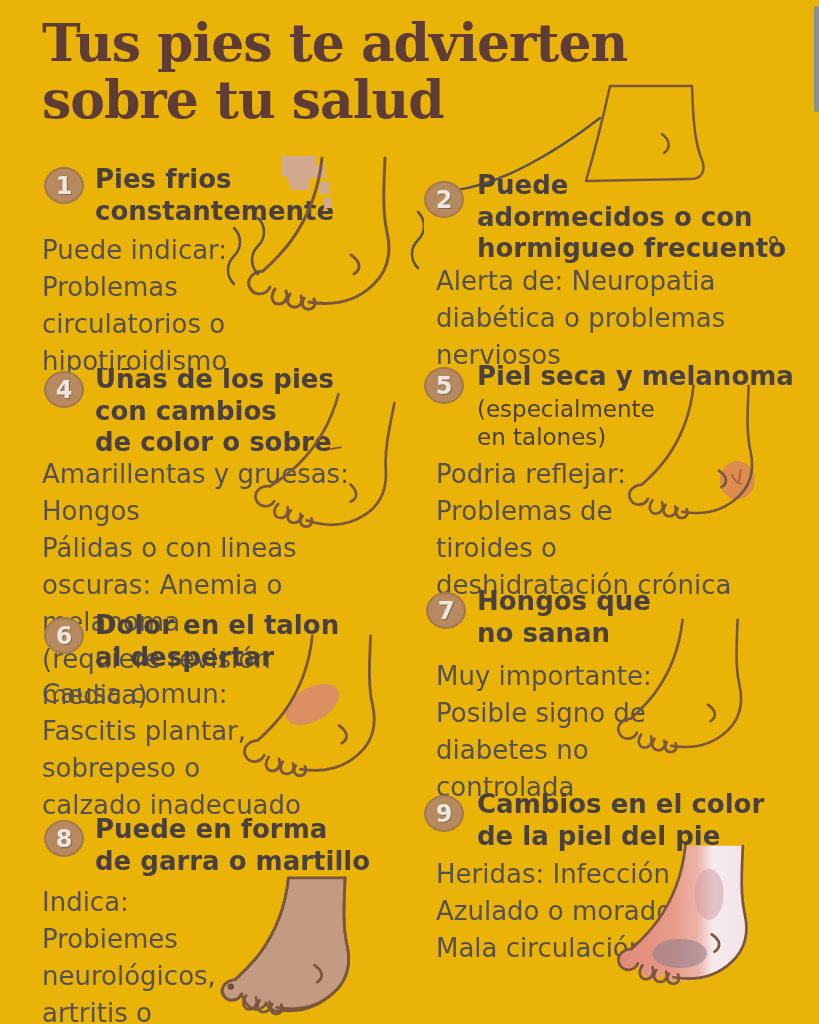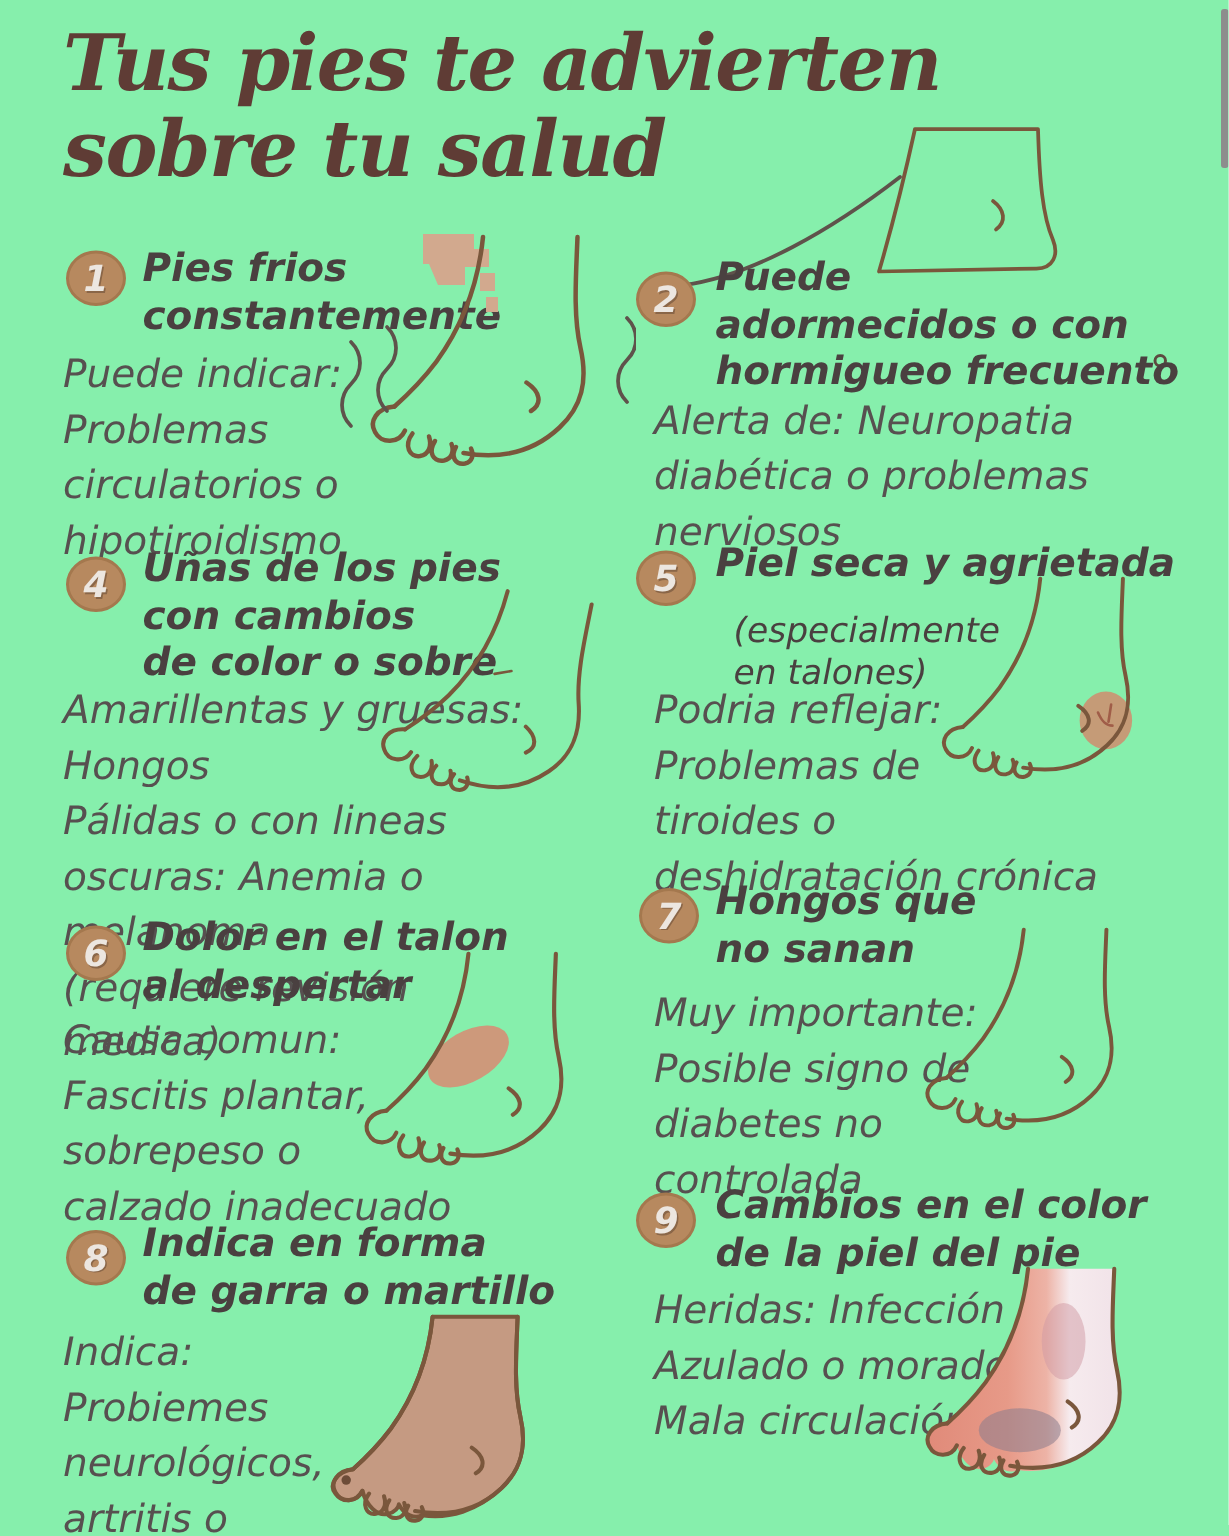--- a/index.html
+++ b/index.html
@@ -1,22 +1,21 @@
 <!DOCTYPE html>
 <html><head>
 <meta charset="utf-8">
 <style>
   html,body{margin:0;padding:0;}
   #canvas{
     position:relative;
     width:819px;height:1024px;
-    background:#86efac;
+    background:#eab308;
     overflow:hidden;
     font-family:"DejaVu Sans","Liberation Sans",sans-serif;
-    font-style:italic;
   }
   section{display:contents;}
   .page-title{
     position:absolute;left:42px;top:14px;width:720px;
     font-family:"DejaVu Serif","Liberation Serif",serif;
     font-weight:700;font-size:52px;line-height:1.1;
     color:#5f3c35;letter-spacing:-1px;
     white-space:pre-line;margin:0;
   }
   .badge{
@@ -25,21 +24,21 @@
     display:flex;align-items:center;justify-content:center;
     color:#ece6e0;font-weight:700;font-size:24px;
     text-shadow:1px 1px 0 #8a6648;
   }
   .heading{
     position:absolute;margin:0;
     font-size:26px;font-weight:700;line-height:1.22;
     color:#4a4040;white-space:pre-line;
   }
   .subheading{
-    position:absolute;margin:12px;
+    position:absolute;margin:0;
     font-size:23px;font-weight:400;line-height:1.2;
     color:#4a4040;white-space:pre-line;
   }
   .body{
     position:absolute;margin:0;
     font-size:26px;font-weight:400;line-height:1.42;
     color:#575050;white-space:pre-line;
   }
   .illu{position:absolute;}
   .ln{fill:none;stroke:#7a573c;stroke-width:3;stroke-linecap:round;stroke-linejoin:round;}
@@ -137,21 +136,21 @@
         <use href="#footLine" class="ln"></use>
         <use href="#footToes" class="ln"></use>
         <path d="M86,64 l12,-4" class="ln" style="stroke-width:2"></path>
       </g>
     </svg>
   </section>
 
   
   <section>
     <div class="badge" style="left:424px;top:367px">5</div>
-    <h2 class="heading" style="left:477px;top:361px;width:330px">Piel seca y agrietada</h2>
+    <h2 class="heading" style="left:477px;top:361px;width:330px">Piel seca y melanoma</h2>
     <p class="subheading" style="left:477px;top:396px;width:300px">(especialmente
 en talones)</p>
     <p class="body" style="left:436px;top:456px;width:300px">Podria reflejar:
 Problemas de
 tiroides o
 deshidratación crónica</p>
     <svg class="illu" style="left:608px;top:384px" width="178" height="140" viewBox="0 0 180 160">
       <ellipse cx="136" cy="110" rx="20" ry="22" fill="#d97f66" opacity="0.75"></ellipse>
       <path d="M130,104 C133,111 136,114 141,114 M140,98 L138,111" class="mark"></path>
       <use href="#footLine" class="ln"></use>
@@ -186,21 +185,21 @@
 controlada</p>
     <svg class="illu" style="left:600px;top:618px" width="172" height="140" viewBox="0 0 180 160">
       <use href="#footLine" class="ln"></use>
       <use href="#footToes" class="ln"></use>
     </svg>
   </section>
 
   
   <section>
     <div class="badge" style="left:44px;top:820px">8</div>
-    <h2 class="heading" style="left:95px;top:814px;width:310px">Indica en forma
+    <h2 class="heading" style="left:95px;top:814px;width:310px">Puede en forma
 de garra o martillo</h2>
     <p class="body" style="left:42px;top:884px;width:290px">Indica:
 Probiemes neurológicos,
 artritis o
 desequjübrio
 muscular</p>
     <svg class="illu" style="left:206px;top:876px" width="172" height="144" viewBox="0 0 180 160">
       <use href="#footFill" fill="#c59a82" class="ln" style="fill:#c59a82"></use>
       <use href="#footToes" class="ln"></use>
       <use href="#footLine" class="ln"></use>

